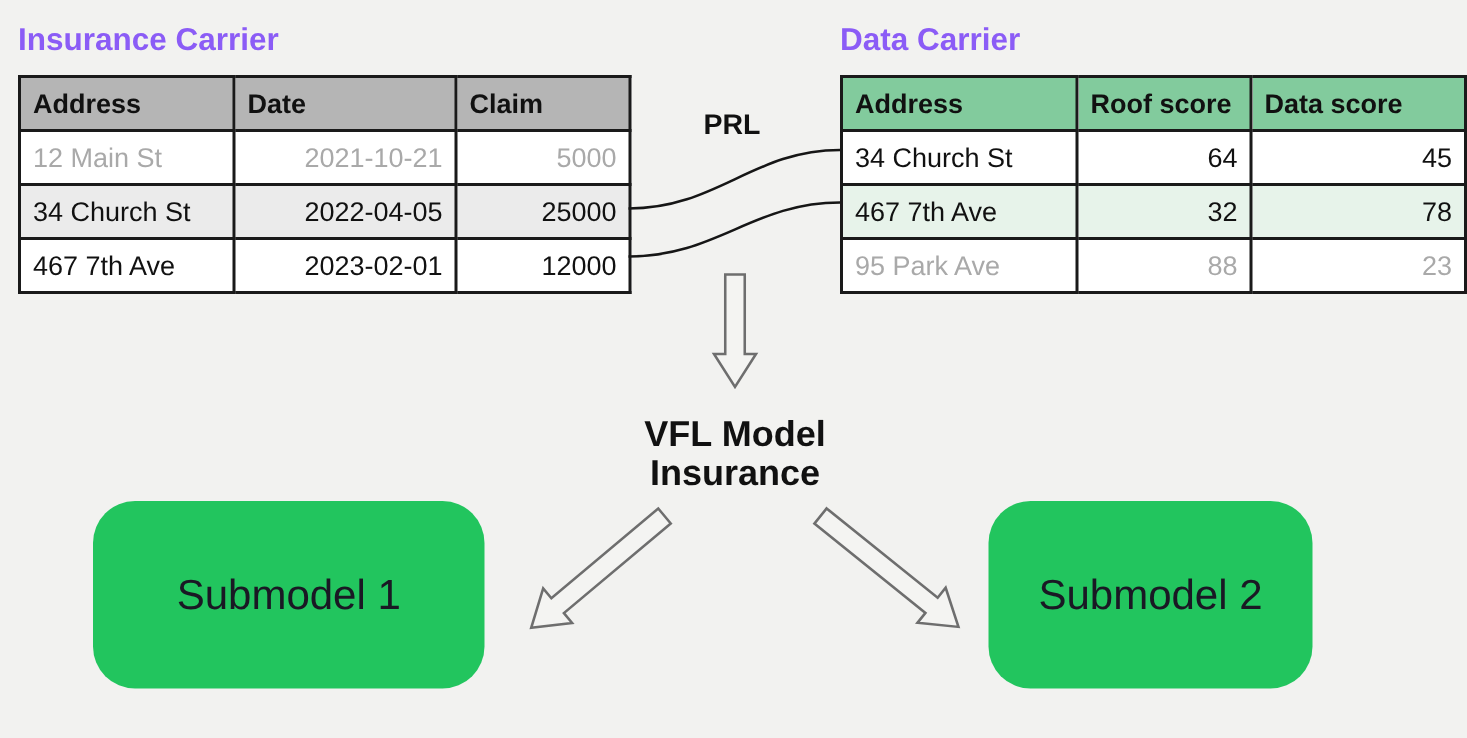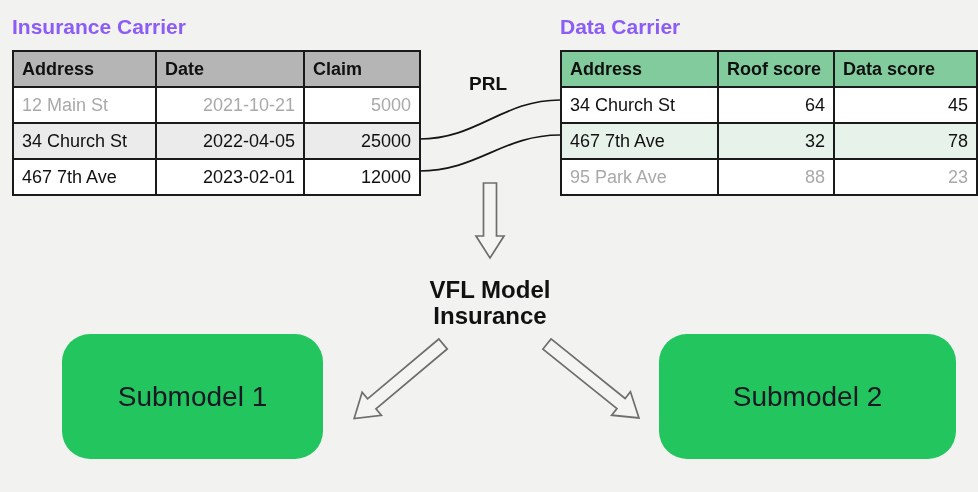--- a/index.html
+++ b/index.html
@@ -93,21 +93,21 @@
     position: absolute;
     top: 334px;
     height: 125px;
     background: #22c55e;
     border-radius: 28px;
     display: flex;
     align-items: center;
     justify-content: center;
   }
   #submodel-1 { left: 62px;  width: 261px; }
-  #submodel-2 { left: 659px; width: 297px; text-align: center; }
+  #submodel-2 { left: 659px; width: 216px; text-align: center; }
   .submodel-label {
     font-size: 28px;
     color: #1a1824;
   }
 
   #overlay-svg {
     position: absolute;
     left: 0; top: 0;
     width: 978px; height: 492px;
     pointer-events: none;

